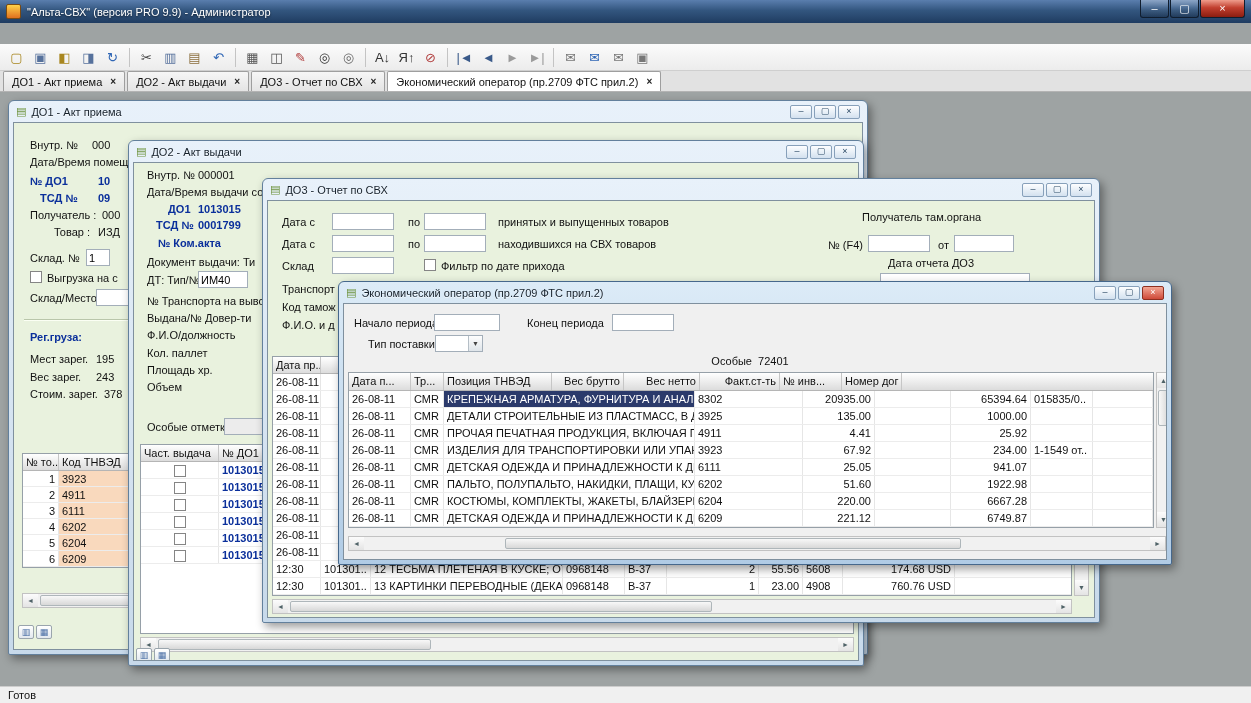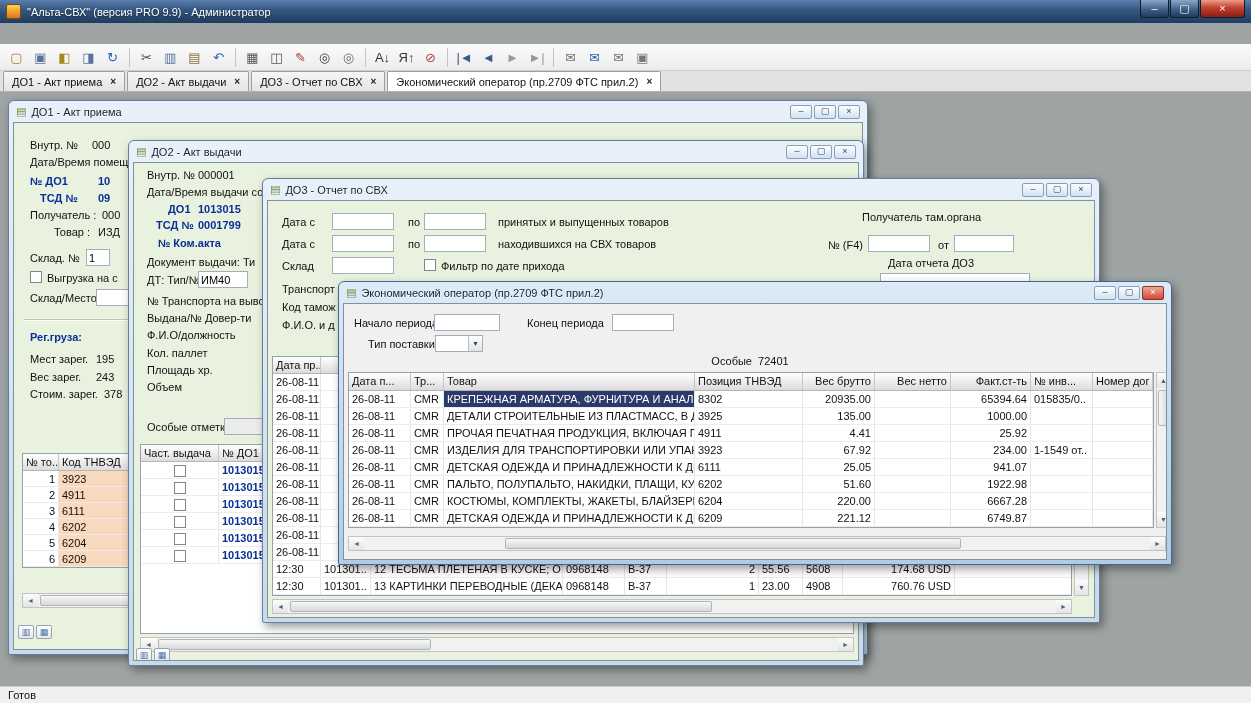--- a/index.html
+++ b/index.html
@@ -57,21 +57,21 @@
   .ghead.g18{height:18px}
   .grow{display:flex;height:16px;border-bottom:1px solid #ececec;align-items:stretch}
   .grow.g17{height:17px}
   .gc{display:block;height:100%;padding:1px 3px;border-right:1px solid #e6e6e6;white-space:nowrap;overflow:hidden;line-height:14px}
   .ghead .gc{border-right:1px solid #c6c6c6;line-height:15px}
   .num{text-align:right}
   .peach{background:#f9d9bd}
   .sel{background:#2b3a6b;color:#fff}
   .center{text-align:center}
   
-  .d1{width:48px}.d2{width:50px}.d3{width:192px}.d4{width:62px}.d5{width:42px}.d6{width:92px;text-align:right}.d7{width:44px;}.d8{width:40px}.d9{width:112px;text-align:right}
+  .d1{width:48px}.d2{width:50px}.d3{width:192px}.d4{width:62px}.d5{width:42px}.d6{width:92px;text-align:right}.d7{width:44px;text-align:right}.d8{width:40px}.d9{width:112px;text-align:right}
   
   .e1{width:62px}.e2{width:33px}.e3{width:251px}.e4{width:108px}.e5{width:72px;text-align:right}.e6{width:76px;text-align:right}.e7{width:80px;text-align:right}.e8{width:62px}.e9{width:60px}
   
   .sbh{position:absolute;height:15px;background:#f1f1f1;border:1px solid #c2c2c2;display:flex;align-items:stretch}
   .sbv{position:absolute;width:15px;background:#f1f1f1;border:1px solid #c2c2c2;display:flex;flex-direction:column;align-items:stretch}
   .sarr{flex:0 0 auto;width:15px;height:13px;display:flex;align-items:center;justify-content:center;font-size:7px;color:#4f6267;background:linear-gradient(#fcfcfc,#e4e4e4)}
   .sbv .sarr{width:13px;height:15px}
   .strack{flex:1;position:relative}
   .sthumb{position:absolute;top:1px;bottom:1px;background:linear-gradient(#f8f8f8,#d8d8d8);border:1px solid #aeb6ba;border-radius:2px}
   .sthumbv{position:absolute;left:1px;right:1px;background:linear-gradient(90deg,#f8f8f8,#d8d8d8);border:1px solid #aeb6ba;border-radius:2px}
@@ -588,21 +588,20 @@
         <div class="combo" style="left:91px;top:31px;width:48px">
           <span class="cbtn">▼</span>
         </div>
         <span class="lb" style="left:296px;top:51px;width:220px;text-align:center">
           <span>Особые</span>&nbsp;&nbsp;<span>72401</span>
         </span>
         <div class="grid" style="left:4px;top:68px;width:806px;height:156px">
           <div class="ghead g18">
             <span class="gc e1">Дата п...</span>
             <span class="gc e2">Тр...</span>
-            <span class="gc e3">Товар</span>
             <span class="gc e4">Позиция ТНВЭД</span>
             <span class="gc e5">Вес брутто</span>
             <span class="gc e6">Вес нетто</span>
             <span class="gc e7">Факт.ст-ть</span>
             <span class="gc e8">№ инв...</span>
             <span class="gc e9">Номер дог</span>
           </div>
           <div>
 
           <div class="grow g17">

